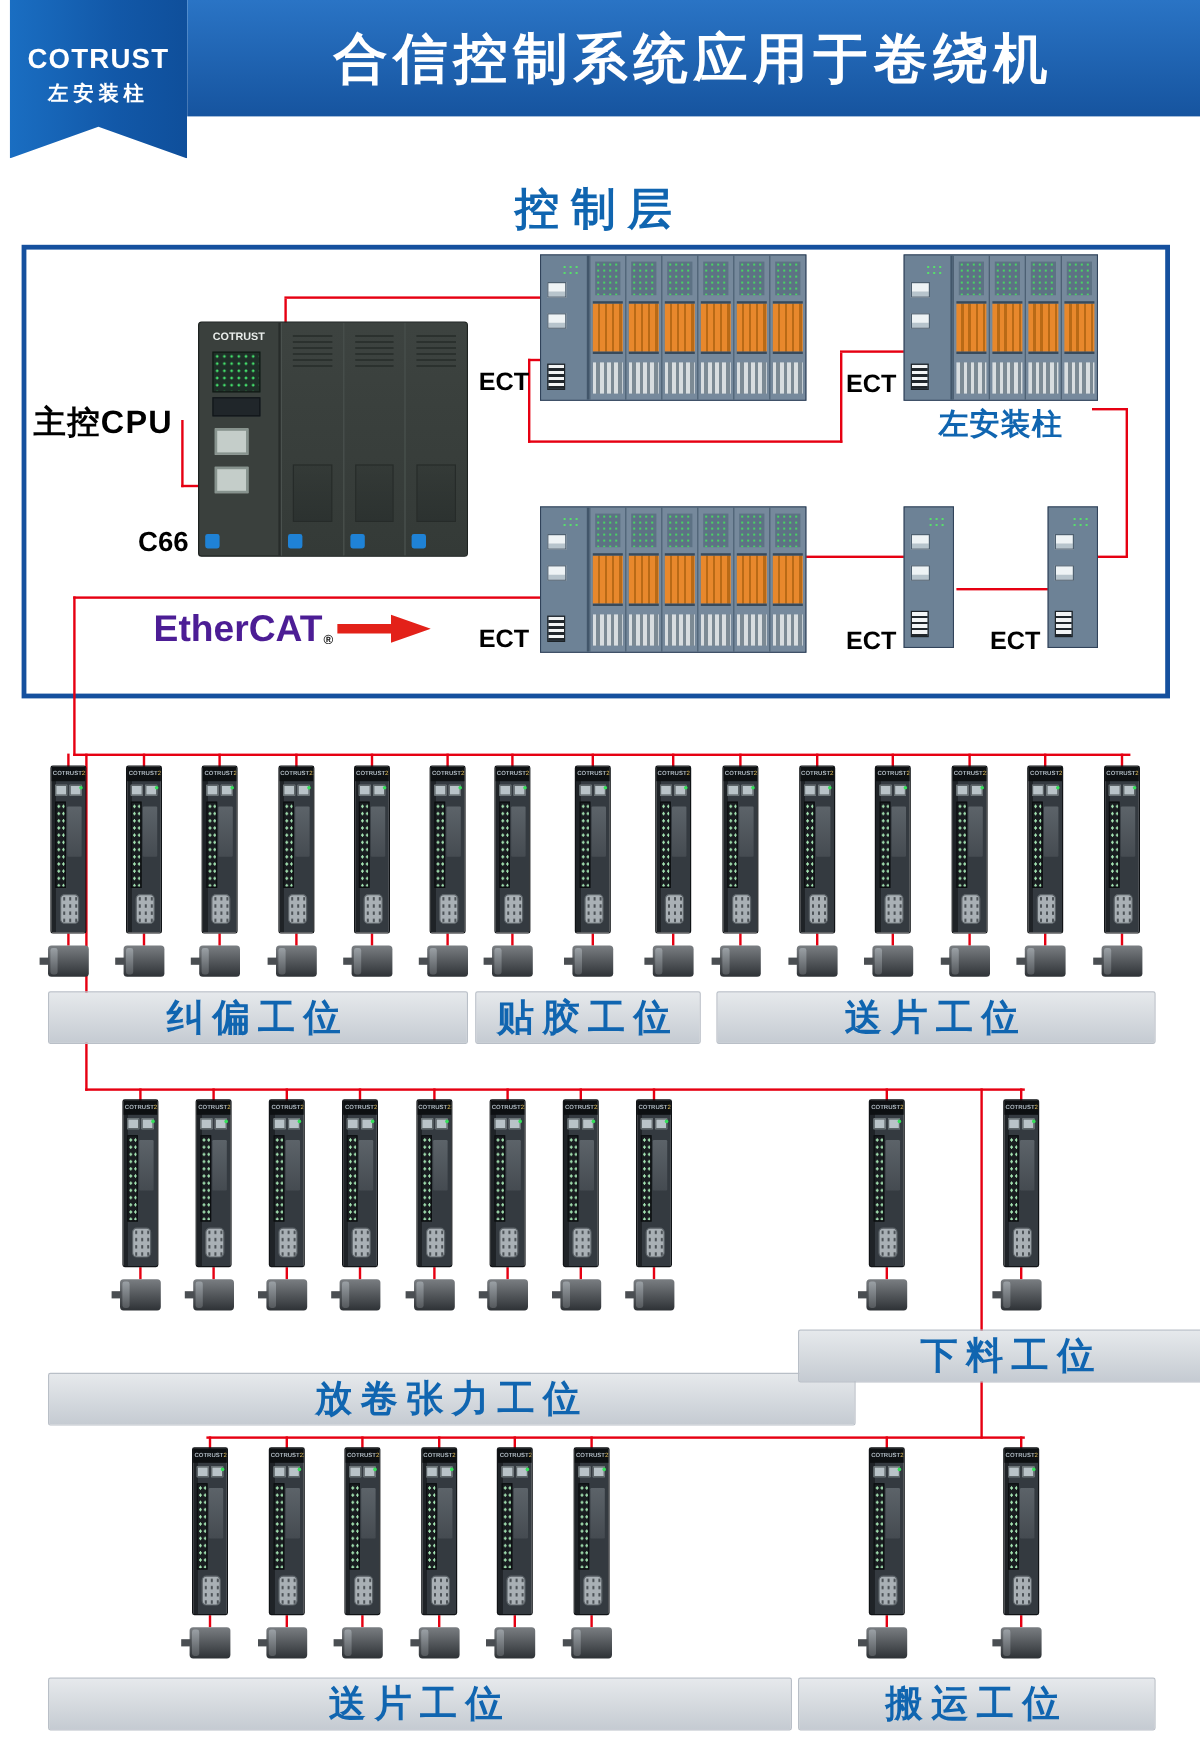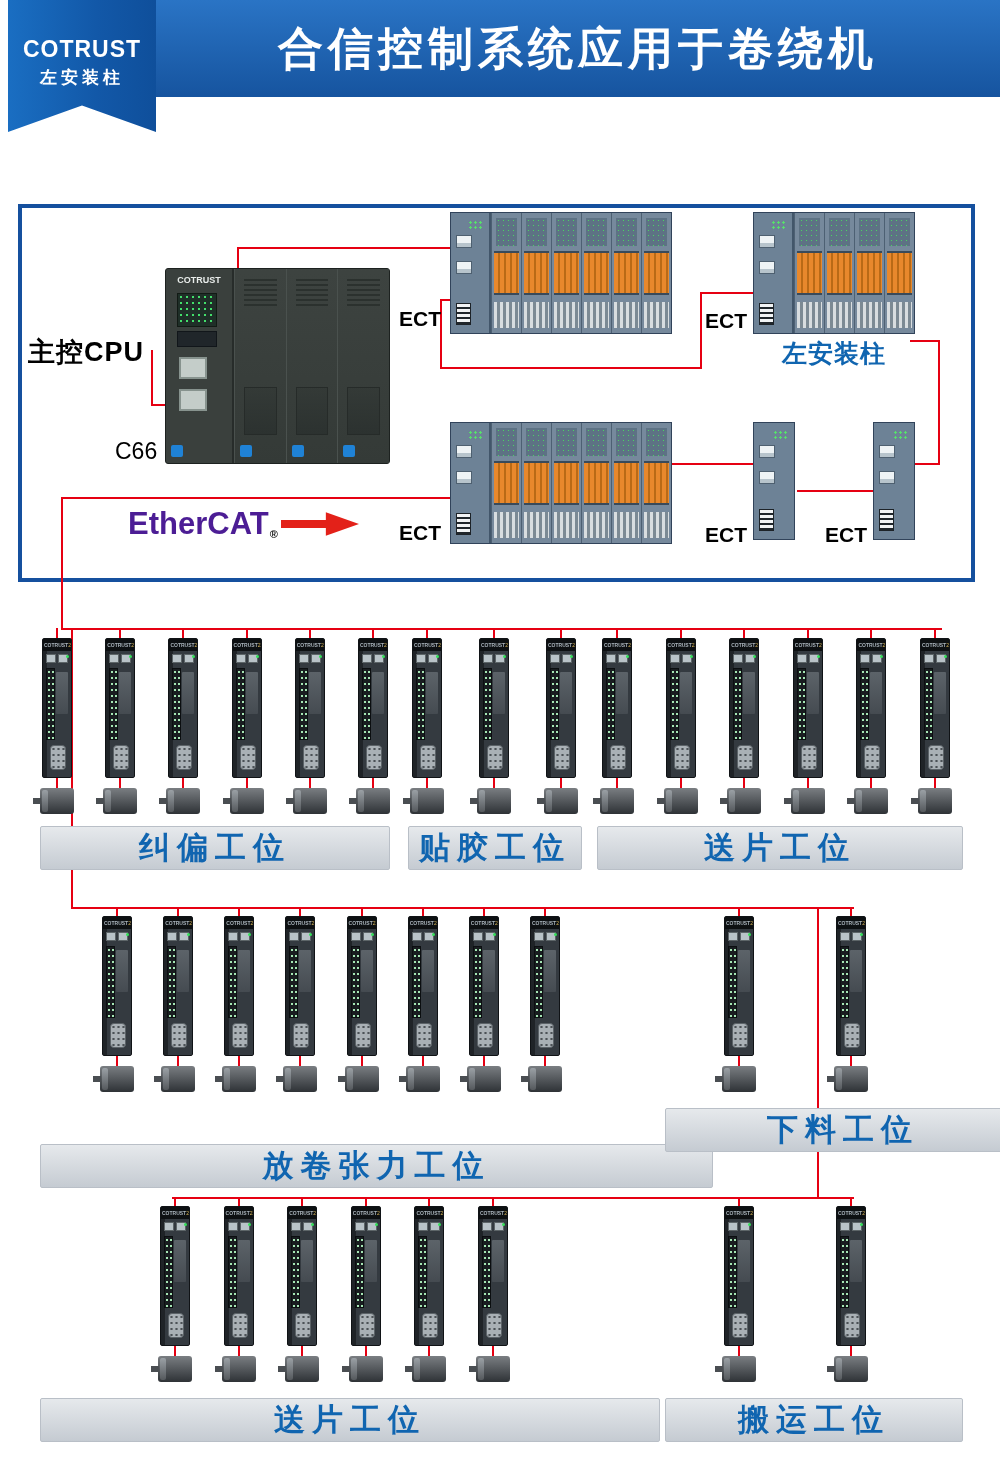--- a/index.html
+++ b/index.html
@@ -61,21 +61,21 @@
   .slice .orange{position:absolute;top:38px;left:2px;right:2px;height:40px;
     background:repeating-linear-gradient(90deg,#e8882c 0 4px,#b96a16 4px 6px);
     border-top:2px solid #394a5a;border-bottom:2px solid #394a5a;}
   .slice .comb{position:absolute;bottom:5px;left:2px;right:2px;height:26px;
     background:repeating-linear-gradient(90deg,#d8dde0 0 3px,#7c8a94 3px 6px);}
 
   
   .ect{position:absolute;font-size:21px;font-weight:bold;color:#000;z-index:3;}
   .modlabel{position:absolute;font-size:25px;font-weight:bold;color:#1065b0;text-align:center;letter-spacing:1px;z-index:3;}
   .label-cpu{position:absolute;left:28px;top:334px;font-size:27px;font-weight:bold;color:#000;letter-spacing:1px;z-index:3;}
-  .label-c66{position:absolute;left:115px;top:438px;font-size:23px;font-weight:normal;color:#000;z-index:3;}
+  .label-c66{position:absolute;left:115px;top:438px;font-size:23px;font-weight:bold;color:#000;z-index:3;}
   .ethercat{position:absolute;left:128px;top:506px;display:flex;align-items:center;z-index:3;}
   .ec-text{font-size:31px;font-weight:bold;color:#4c1d95;}
   .ec-reg{font-size:11px;font-weight:bold;color:#0d0d0d;align-self:flex-end;margin:0 0 2px 1px;}
   .ec-arrow{width:78px;height:26px;margin-left:3px;}
 
   
   .drive-row{position:absolute;display:flex;justify-content:space-between;z-index:2;height:178px;}
   .cell{width:34px;display:flex;flex-direction:column;align-items:center;}
   .sdrive{position:relative;width:30px;height:140px;border:1px solid #101316;border-radius:2px;box-sizing:border-box;
     background:linear-gradient(90deg,#1f2327 0 4px,#343a40 4px 100%);}
@@ -111,20 +111,21 @@
 <div class="page">
 
   <div class="logo-ribbon">
     <div class="logo-brand">COTRUST</div>
     <div class="logo-sub">左安装柱</div>
   </div>
   <div class="title-banner">
     <span>合信控制系统应用于卷绕机</span>
   </div>
 
+  <div class="cl-title">控制层</div>
   <div class="cl-box"></div>
 
   <div id="wires">
       <div class="wire" style="left: 151px; top: 350px; width: 2px; height: 56px;"></div>
       <div class="wire" style="left: 151px; top: 404px; width: 36px; height: 2px;"></div>
       <div class="wire" style="left: 237px; top: 249px; width: 2px; height: 21px;"></div>
       <div class="wire" style="left: 237px; top: 247px; width: 227px; height: 2px;"></div>
       <div class="wire" style="left: 440px; top: 299px; width: 21px; height: 2px;"></div>
       <div class="wire" style="left: 440px; top: 299px; width: 2px; height: 70px;"></div>
       <div class="wire" style="left: 440px; top: 367px; width: 262px; height: 2px;"></div>
@@ -926,21 +927,21 @@
           <div class="dr-dsub"></div>
         </div>
         <div class="dwire"></div>
         <div class="motor"></div>
       </div>
     </div>
 
   <div class="sbar" style="left:40px;top:826px;width:350px">
       <span>纠偏工位</span>
     </div>
-  <div class="sbar" style="left:408px;top:826px;width:174px">
+  <div class="sbar" style="left:396px;top:826px;width:188px">
       <span>贴胶工位</span>
     </div>
   <div class="sbar" style="left:597px;top:826px;width:366px">
       <span>送片工位</span>
     </div>
   <div class="sbar" style="left:40px;top:1144px;width:673px">
       <span>放卷张力工位</span>
     </div>
   <div class="sbar" style="left:665px;top:1108px;width:356px">
       <span>下料工位</span>

